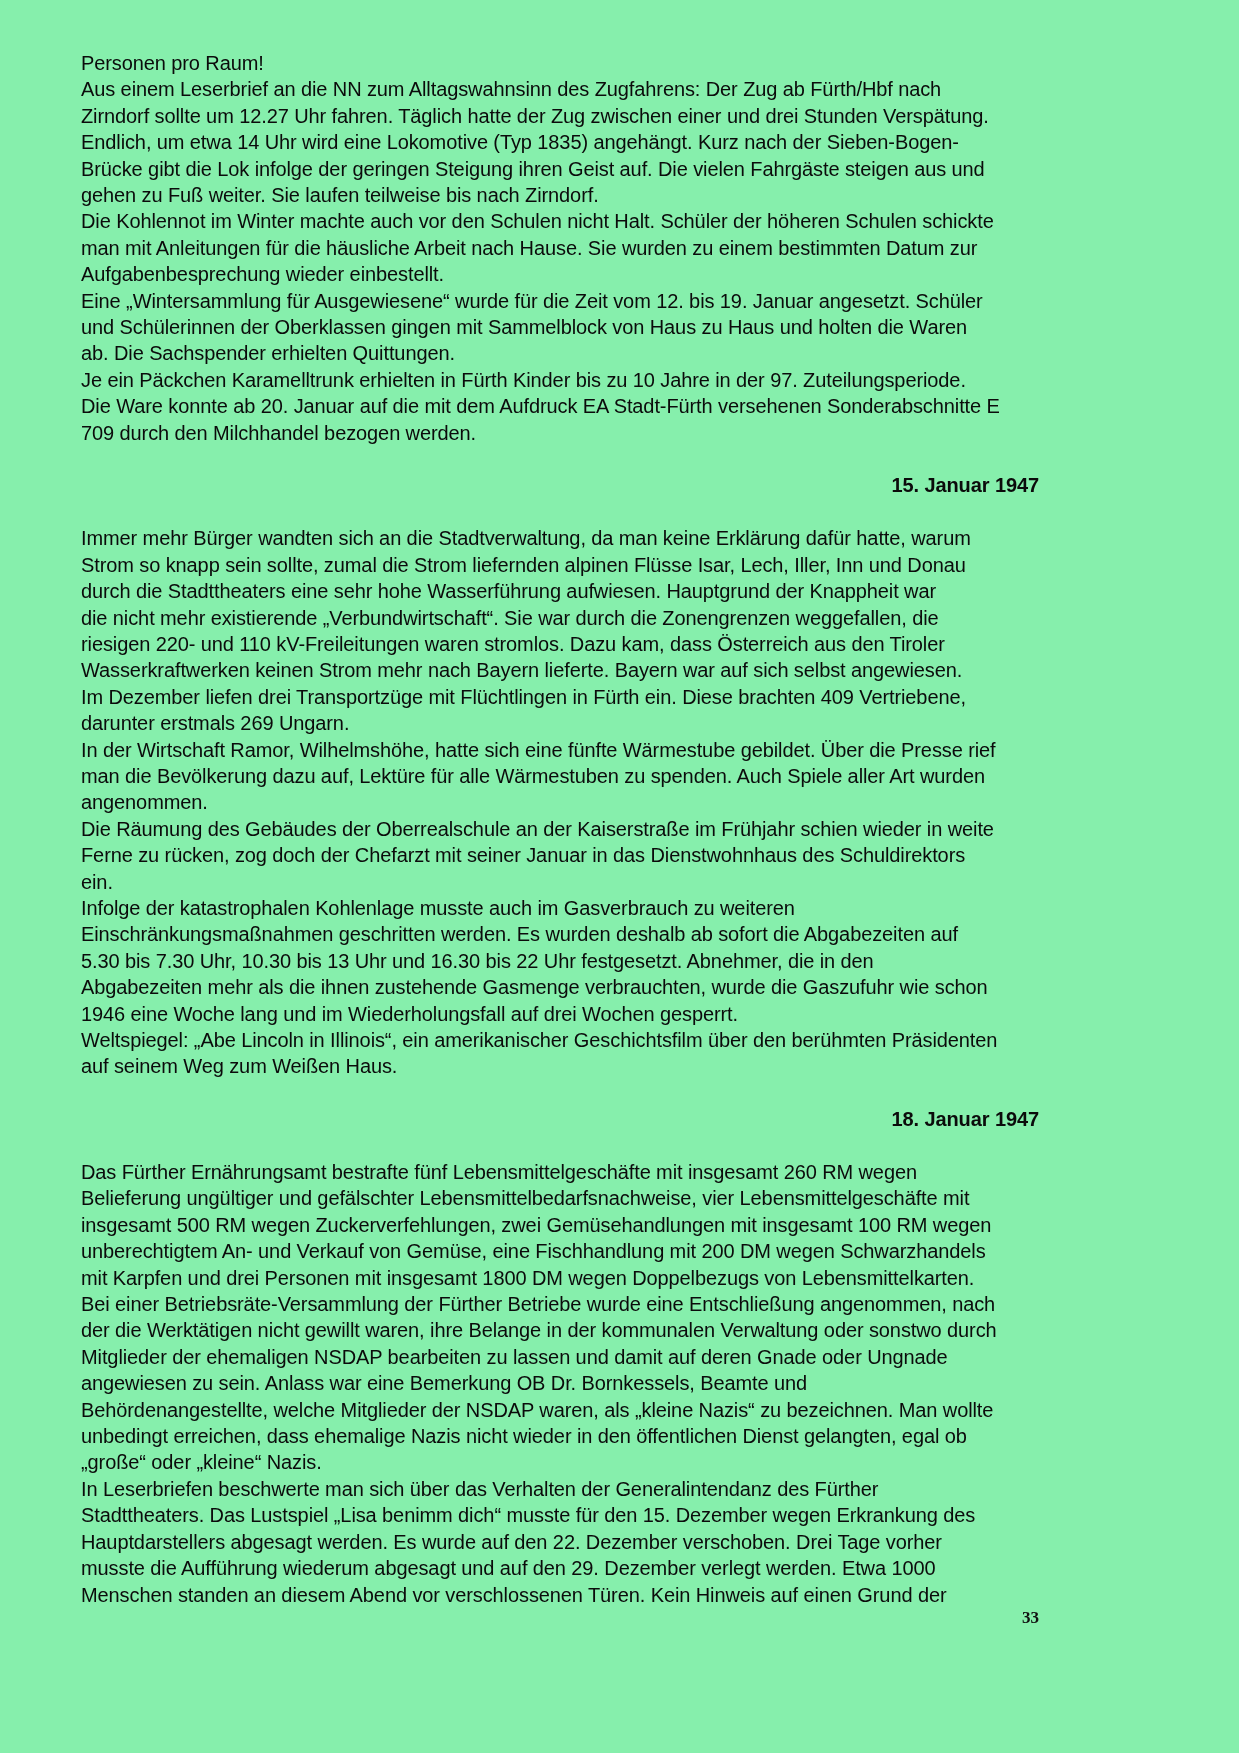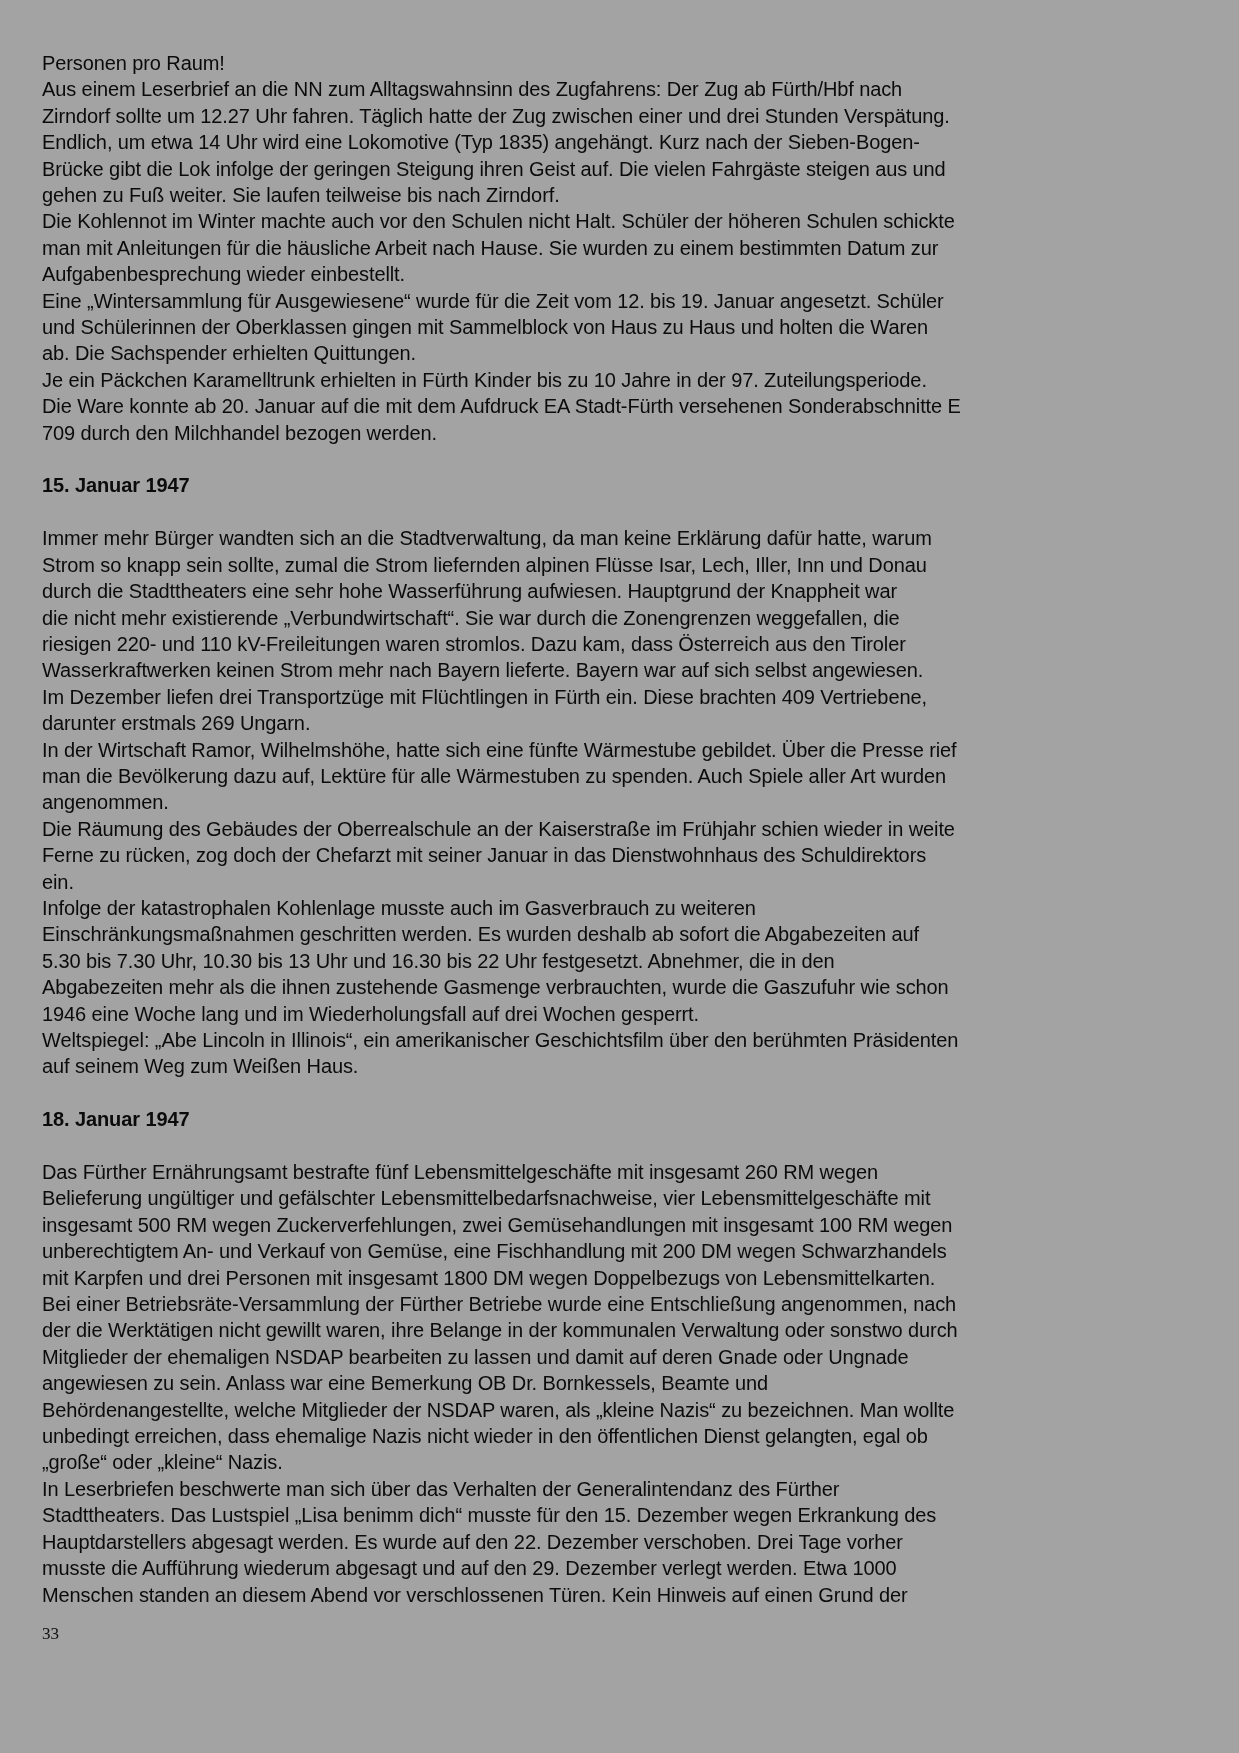--- a/index.html
+++ b/index.html
@@ -5,51 +5,52 @@
 <style>
   html, body {
     margin: 0;
     padding: 0;
     background: #ffffff;
   }
   .page {
     position: relative;
     width: 1239px;
     height: 1753px;
-    background: #a3a3a3;
+    background: #86efac;
     color: #0b0b0b;
     font-family: "Liberation Sans", sans-serif;
     box-sizing: border-box;
-    padding: 50px 200px 0 42px;
+    padding: 50px 200px 0 81px;
     overflow: hidden;
   }
   .paragraph {
     margin: 0;
   }
   .line {
     font-size: 20px;
     line-height: 26.4px;
     letter-spacing: -0.1px;
     white-space: nowrap;
   }
   .heading {
     font-size: 20px;
     line-height: 26.4px;
     letter-spacing: -0.1px;
     font-weight: bold;
     margin: 26.4px 0;
     white-space: nowrap;
+    text-align: right;
   }
   .page-number {
     font-family: "Liberation Serif", serif;
     font-size: 17px;
     line-height: 20px;
-    text-align: left;
-    margin-top: 16px;
+    text-align: right;
     color: #111111;
+    font-weight: bold;
   }
 </style>
 </head>
 <body>
 
 <div class="page">
   <main>
       <div class="paragraph">
         <div class="line">Personen pro Raum!</div>
         <div class="line">Aus einem Leserbrief an die NN zum Alltagswahnsinn des Zugfahrens: Der Zug ab Fürth/Hbf nach</div>

